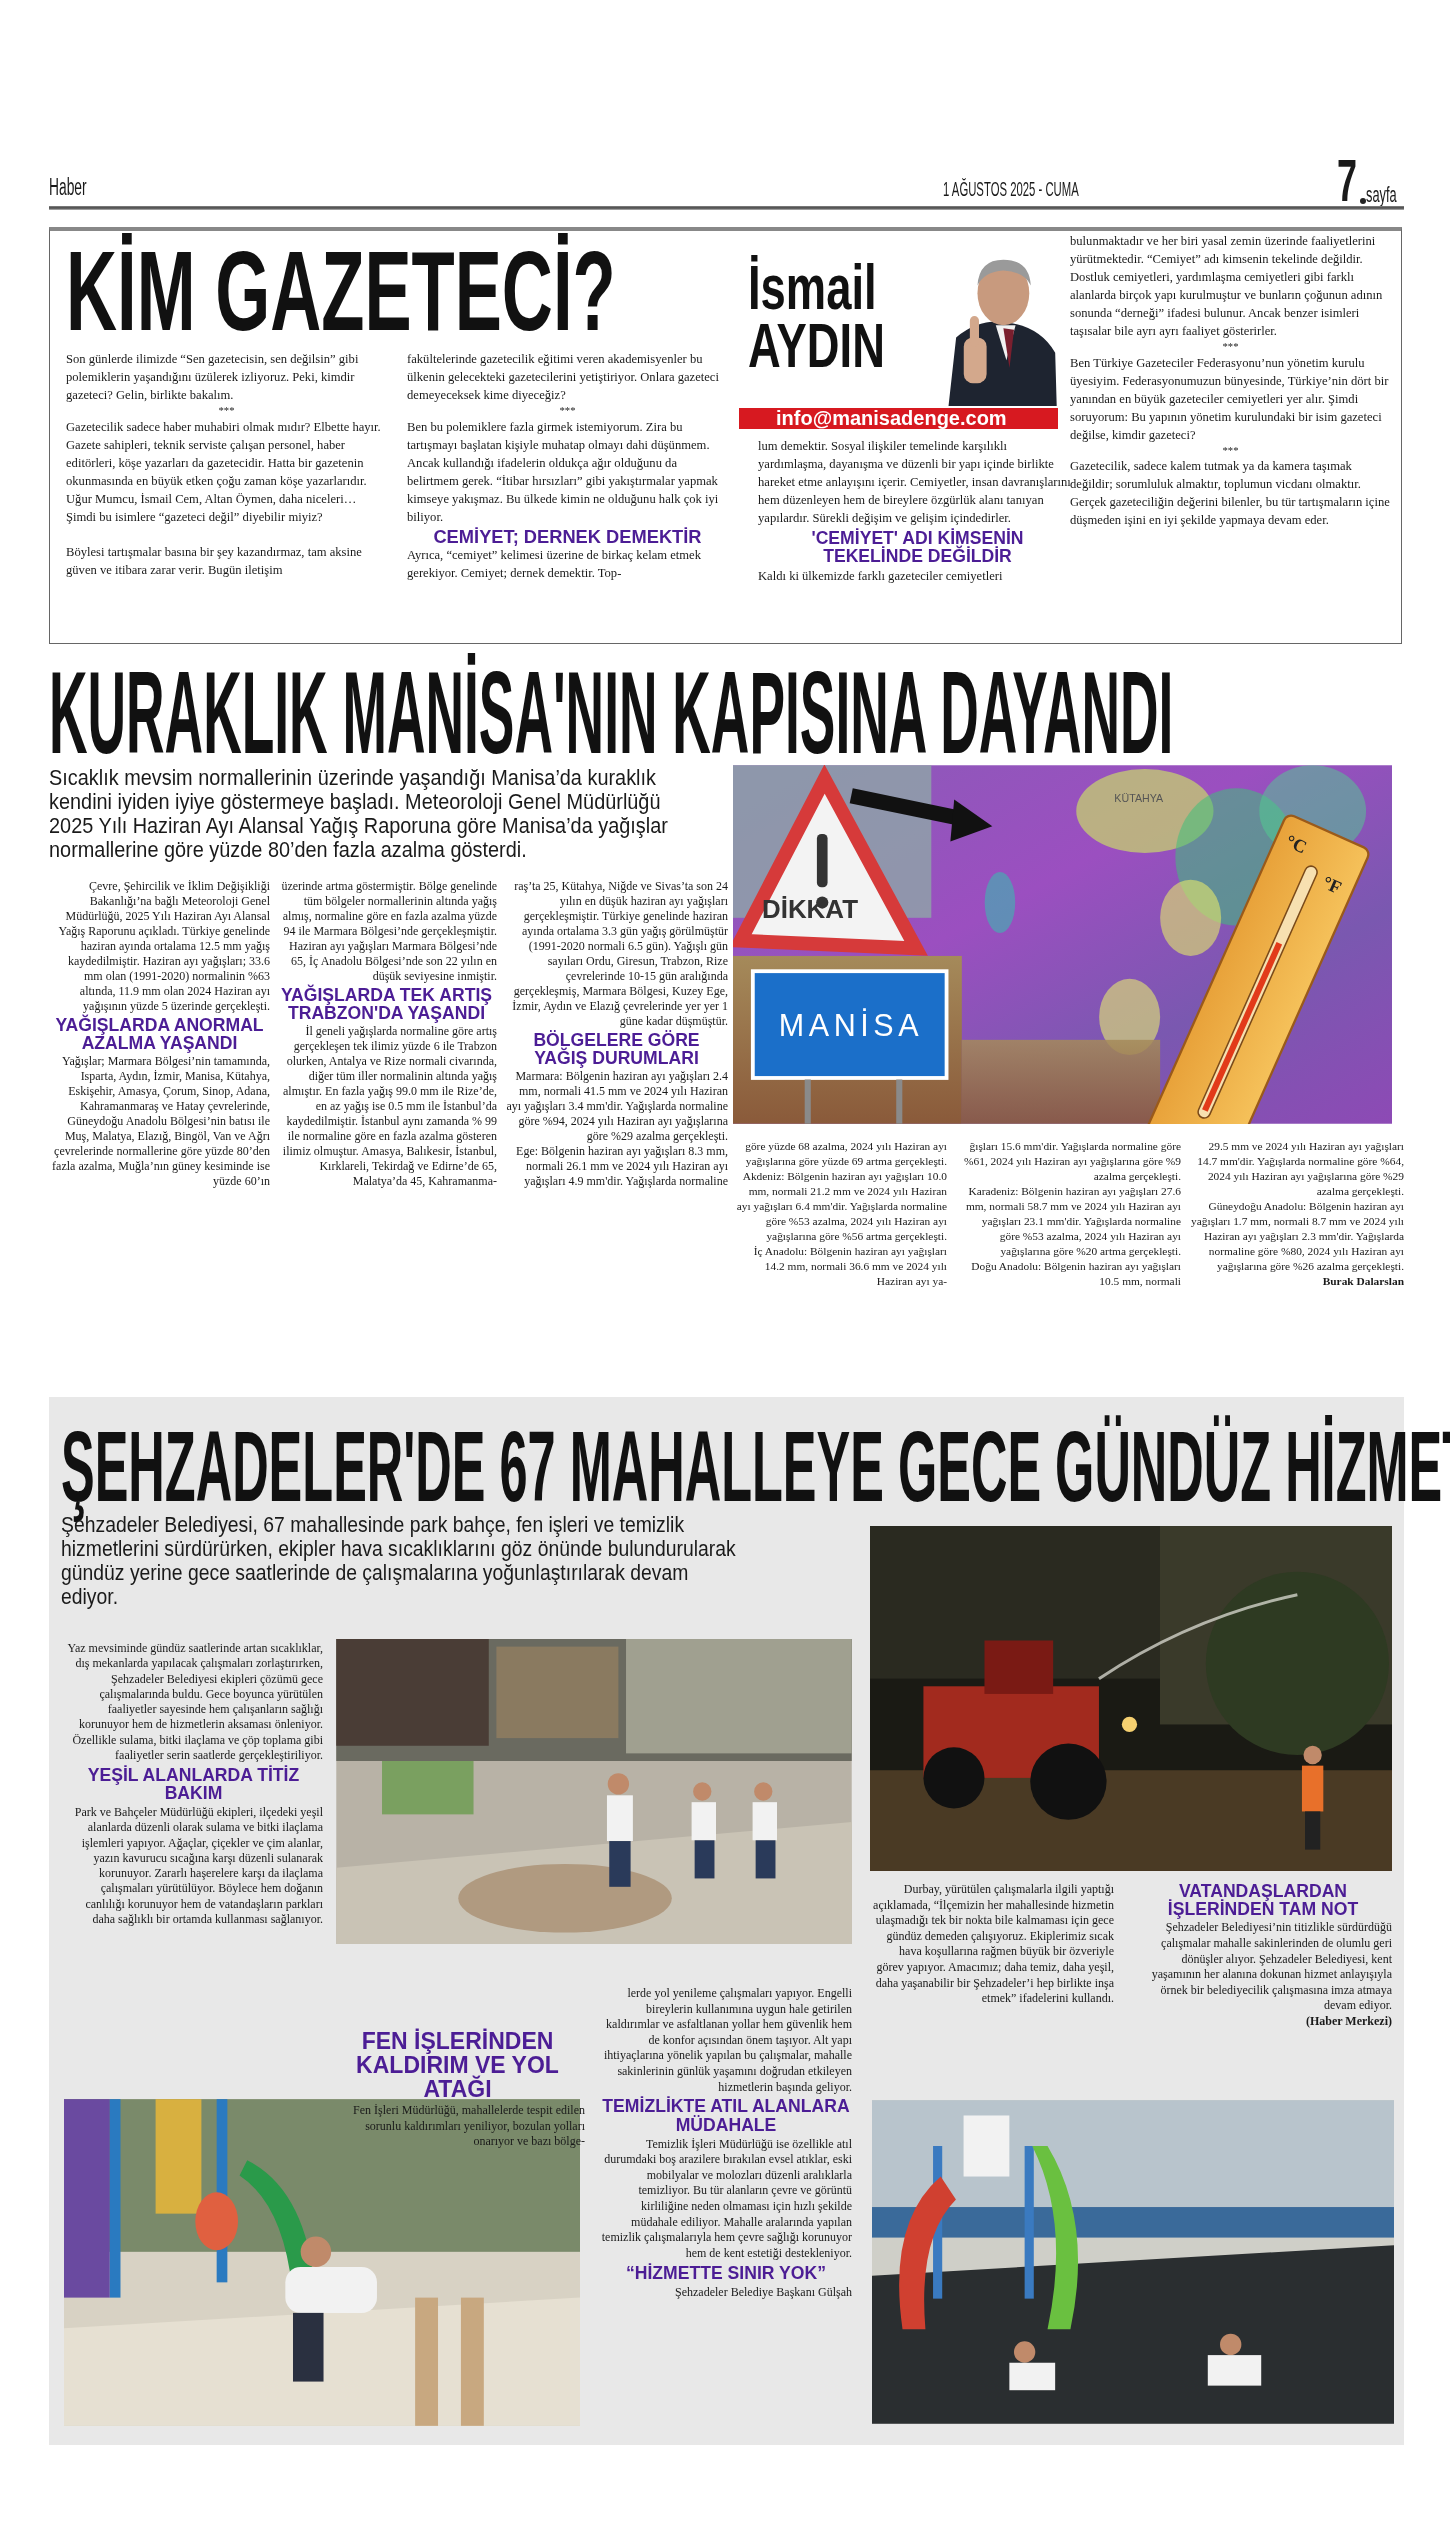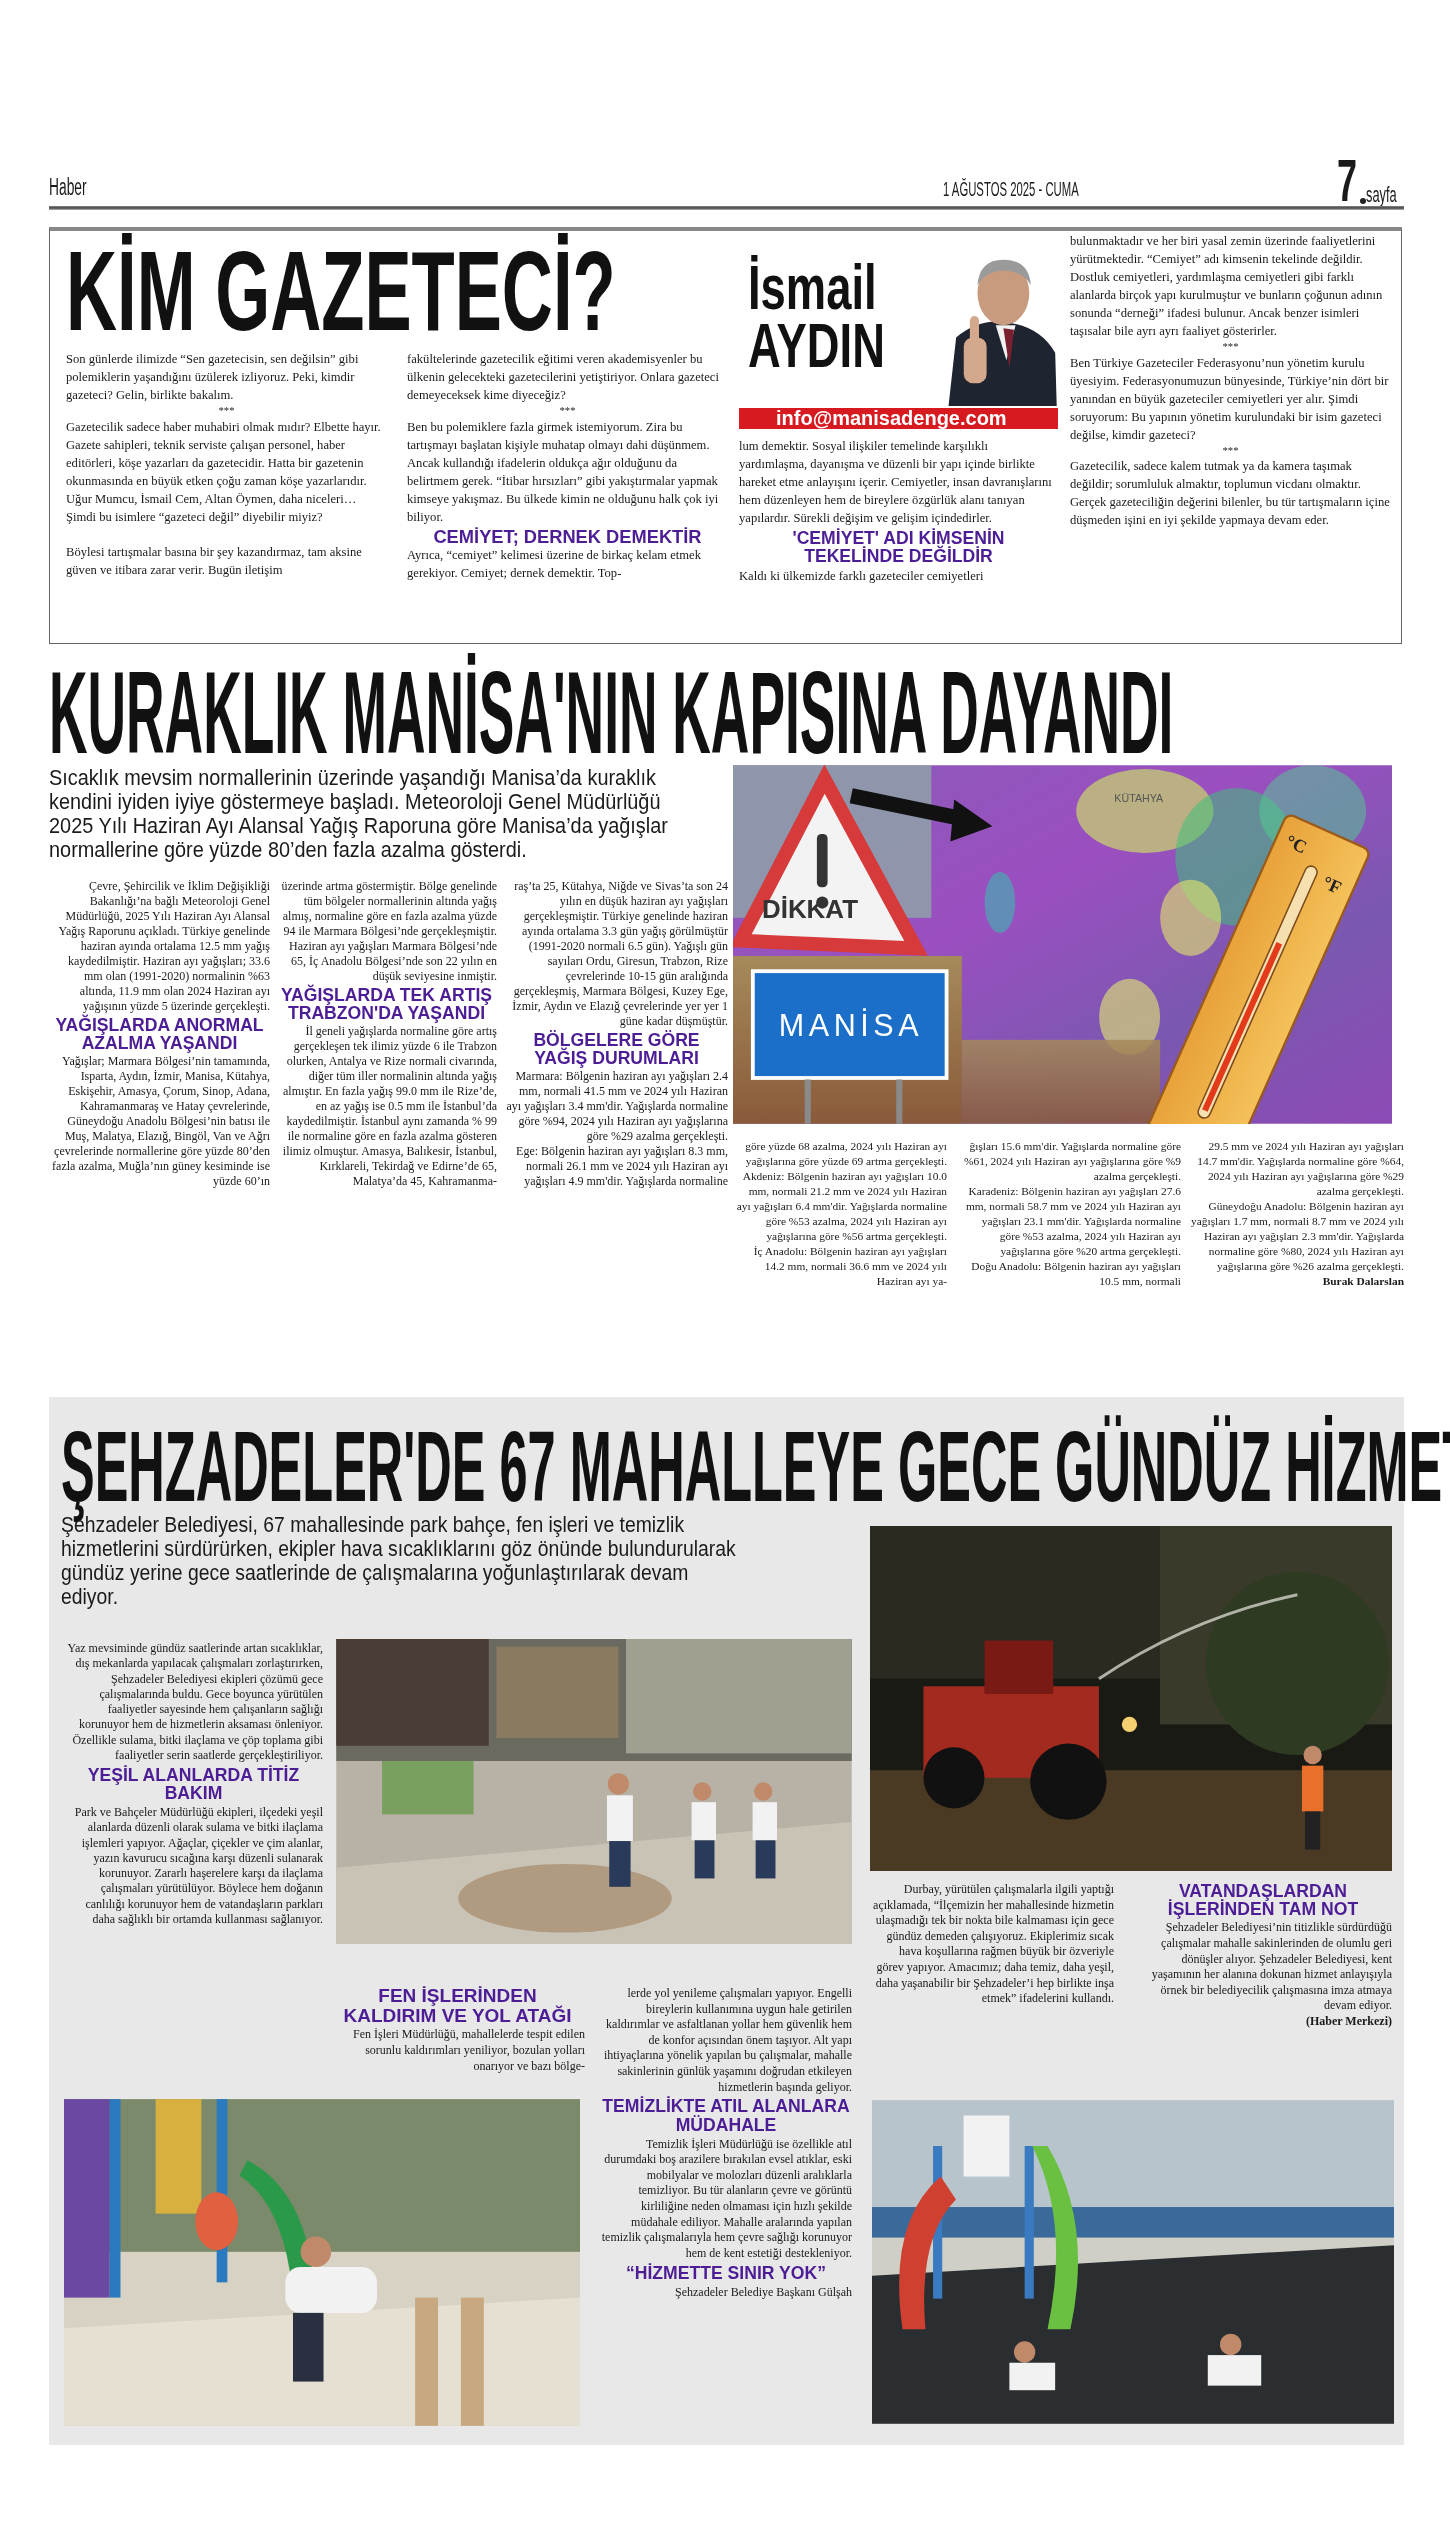--- a/index.html
+++ b/index.html
@@ -79,21 +79,21 @@
   <div class="gap"></div>
   <p>Böylesi tartışmalar basına bir şey kazandırmaz, tam aksine güven ve itibara zarar verir. Bugün iletişim</p>
 </div>
 <div class="abs col-text" style="left:407px; top:350px; width:321px;">
   <p>fakültelerinde gazetecilik eğitimi veren akademisyenler bu ülkenin gelecekteki gazetecilerini yetiştiriyor. Onlara gazeteci demeyeceksek kime diyeceğiz?</p>
   <p class="stars">***</p>
   <p>Ben bu polemiklere fazla girmek istemiyorum. Zira bu tartışmayı başlatan kişiyle muhatap olmayı dahi düşünmem. Ancak kullandığı ifadelerin oldukça ağır olduğunu da belirtmem gerek. “İtibar hırsızları” gibi yakıştırmalar yapmak kimseye yakışmaz. Bu ülkede kimin ne olduğunu halk çok iyi biliyor.</p>
   <div class="subhead" style="font-size:18.3px; margin:1.5px 0 0;">CEMİYET; DERNEK DEMEKTİR</div>
   <p>Ayrıca, “cemiyet” kelimesi üzerine de birkaç kelam etmek gerekiyor. Cemiyet; dernek demektir. Top-</p>
 </div>
-<div class="abs col-text" style="left:739px; top:437px; width:319px;">
+<div class="abs col-text" style="left:758px; top:437px; width:319px;">
   <p>lum demektir. Sosyal ilişkiler temelinde karşılıklı yardımlaşma, dayanışma ve düzenli bir yapı içinde birlikte hareket etme anlayışını içerir. Cemiyetler, insan davranışlarını hem düzenleyen hem de bireylere özgürlük alanı tanıyan yapılardır. Sürekli değişim ve gelişim içindedirler.</p>
   <div class="subhead" style="font-size:17.6px; margin:1.5px 23px 1.5px;">'CEMİYET' ADI KİMSENİN TEKELİNDE DEĞİLDİR</div>
   <p>Kaldı ki ülkemizde farklı gazeteciler cemiyetleri</p>
 </div>
 <div class="abs col-text" style="left:1070px; top:232px; width:321px;">
   <p>bulunmaktadır ve her biri yasal zemin üzerinde faaliyetlerini yürütmektedir. “Cemiyet” adı kimsenin tekelinde değildir. Dostluk cemiyetleri, yardımlaşma cemiyetleri gibi farklı alanlarda birçok yapı kurulmuştur ve bunların çoğunun adının sonunda “derneği” ifadesi bulunur. Ancak benzer isimleri taşısalar bile ayrı ayrı faaliyet gösterirler.</p>
   <p class="stars">***</p>
   <p>Ben Türkiye Gazeteciler Federasyonu’nun yönetim kurulu üyesiyim. Federasyonumuzun bünyesinde, Türkiye’nin dört bir yanından en büyük gazeteciler cemiyetleri yer alır. Şimdi soruyorum: Bu yapının yönetim kurulundaki bir isim gazeteci değilse, kimdir gazeteci?</p>
   <p class="stars">***</p>
   <p>Gazetecilik, sadece kalem tutmak ya da kamera taşımak değildir; sorumluluk almaktır, toplumun vicdanı olmaktır. Gerçek gazeteciliğin değerini bilenler, bu tür tartışmaların içine düşmeden işini en iyi şekilde yapmaya devam eder.</p>
@@ -265,21 +265,21 @@
   </svg>
 </div>
 
 <div class="abs narrow-col" style="left:64px; top:1641px; width:259px; font-size:12px; line-height:15.3px;">
   <p>Yaz mevsiminde gündüz saatlerinde artan sıcaklıklar, dış mekanlarda yapılacak çalışmaları zorlaştırırken, Şehzadeler Belediyesi ekipleri çözümü gece çalışmalarında buldu. Gece boyunca yürütülen faaliyetler sayesinde hem çalışanların sağlığı korunuyor hem de hizmetlerin aksaması önleniyor. Özellikle sulama, bitki ilaçlama ve çöp toplama gibi faaliyetler serin saatlerde gerçekleştiriliyor.</p>
   <div class="subhead" style="font-size:17.6px; margin:2.3px 0;">YEŞİL ALANLARDA TİTİZ BAKIM</div>
   <p>Park ve Bahçeler Müdürlüğü ekipleri, ilçedeki yeşil alanlarda düzenli olarak sulama ve bitki ilaçlama işlemleri yapıyor. Ağaçlar, çiçekler ve çim alanlar, yazın kavurucu sıcağına karşı düzenli sulanarak korunuyor. Zararlı haşerelere karşı da ilaçlama çalışmaları yürütülüyor. Böylece hem doğanın canlılığı korunuyor hem de vatandaşların parkları daha sağlıklı bir ortamda kullanması sağlanıyor.</p>
 </div>
 
 <div class="abs narrow-col" style="left:330px; top:1986px; width:255px; font-size:12px; line-height:15.6px;">
-  <div class="subhead" style="font-size:19px; margin-bottom:1.5px;">FEN İŞLERİNDEN KALDIRIM VE YOL ATAĞI</div>
+  <div class="subhead" style="font-size:23px; margin-bottom:1.5px;margin-top:43px;">FEN İŞLERİNDEN KALDIRIM VE YOL ATAĞI</div>
   <p>Fen İşleri Müdürlüğü, mahallelerde tespit edilen sorunlu kaldırımları yeniliyor, bozulan yolları onarıyor ve bazı bölge-</p>
 </div>
 
 <div class="abs narrow-col" style="left:600px; top:1986px; width:252px; font-size:12px; line-height:15.6px;">
   <p>lerde yol yenileme çalışmaları yapıyor. Engelli bireylerin kullanımına uygun hale getirilen kaldırımlar ve asfaltlanan yollar hem güvenlik hem de konfor açısından önem taşıyor. Alt yapı ihtiyaçlarına yönelik yapılan bu çalışmalar, mahalle sakinlerinin günlük yaşamını doğrudan etkileyen hizmetlerin başında geliyor.</p>
   <div class="subhead" style="font-size:17.6px; margin:2.3px 0;">TEMİZLİKTE ATIL ALANLARA MÜDAHALE</div>
   <p>Temizlik İşleri Müdürlüğü ise özellikle atıl durumdaki boş arazilere bırakılan evsel atıklar, eski mobilyalar ve molozları düzenli aralıklarla temizliyor. Bu tür alanların çevre ve görüntü kirliliğine neden olmaması için hızlı şekilde müdahale ediliyor. Mahalle aralarında yapılan temizlik çalışmalarıyla hem çevre sağlığı korunuyor hem de kent estetiği destekleniyor.</p>
   <div class="subhead" style="font-size:17.6px; margin:2.3px 0;">“HİZMETTE SINIR YOK”</div>
   <p>Şehzadeler Belediye Başkanı Gülşah</p>
 </div>

